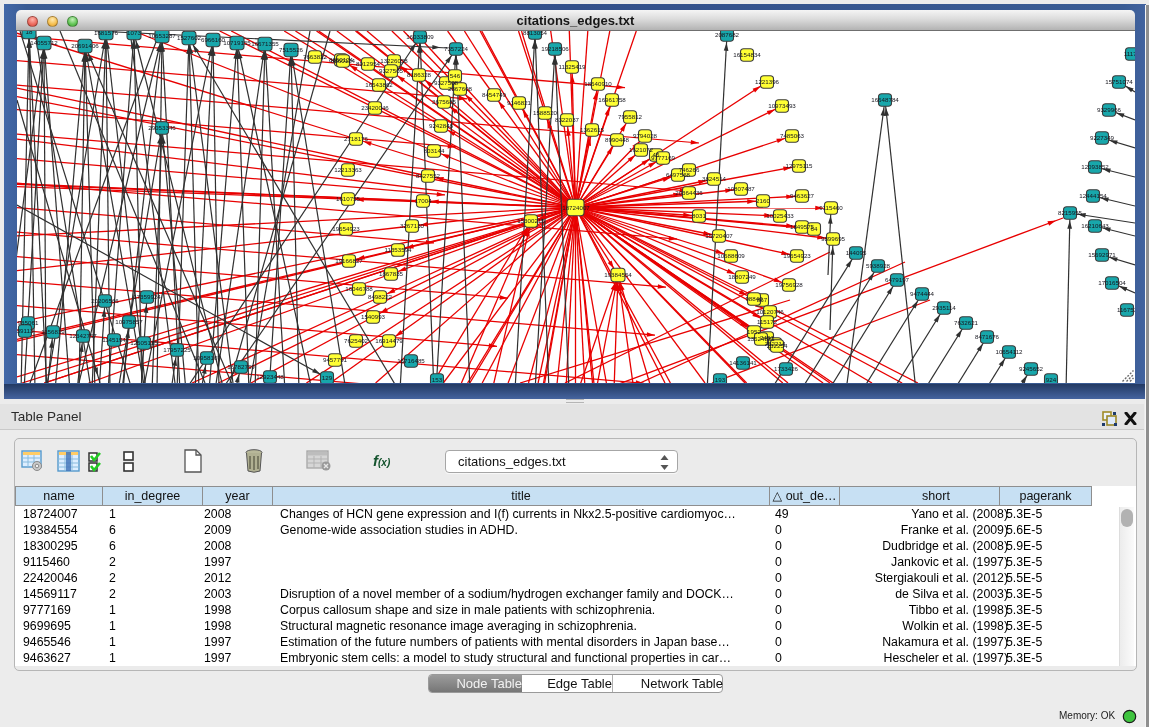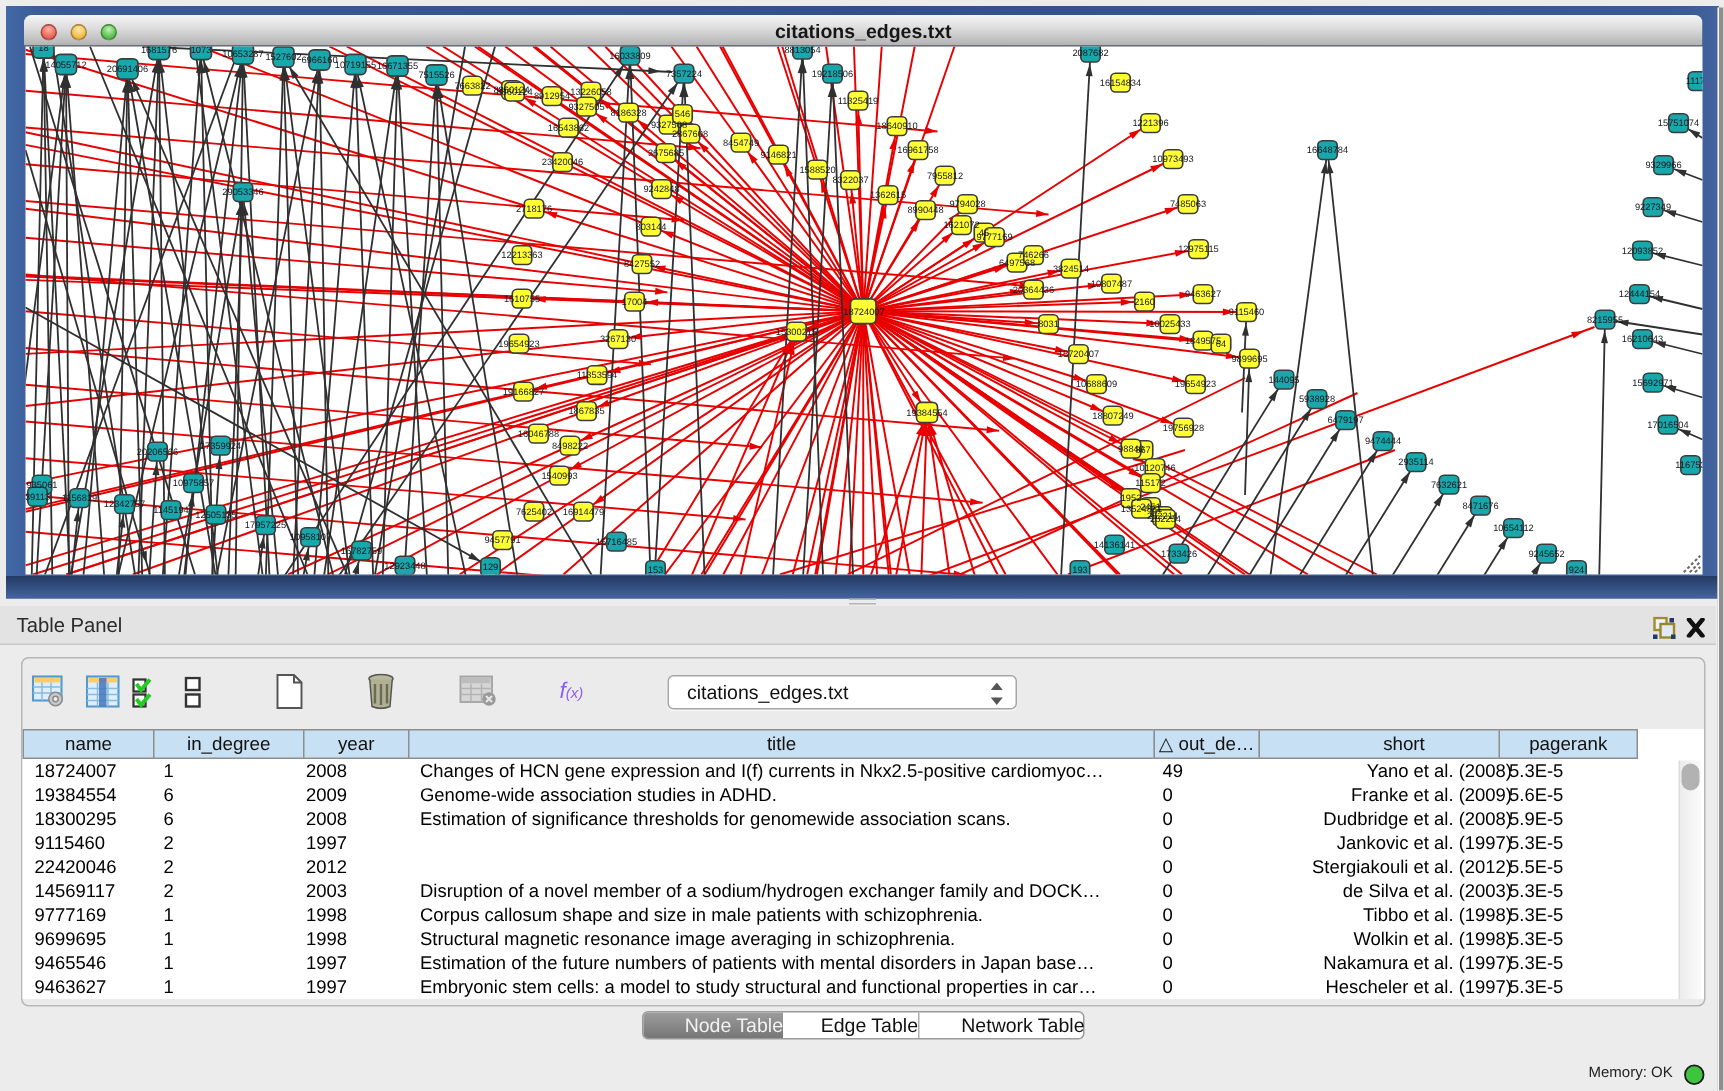--- a/index.html
+++ b/index.html
@@ -820,21 +820,21 @@
  <path d="M3.5 4 L5 22 Q11 24.5 17 22 L18.5 4" fill="#b0b092" stroke="#555"></path>
  <path d="M7 7 V20 M11 7 V21 M15 7 V20" stroke="#6b6b55" stroke-width="1.6"></path>
 </svg>
 <svg style="position:absolute;left:306px;top:450px" width="26" height="22">
  <rect x="1" y="1" width="21" height="17" fill="#d6d6d6" stroke="#a6a6a6" stroke-width="1.3"></rect>
  <rect x="2" y="2" width="19" height="3.5" fill="#bdbdbd"></rect>
  <path d="M1 9 H22 M1 13 H22 M8 6 V18 M15 6 V18" stroke="#b3b3b3"></path>
  <circle cx="20" cy="16" r="4.5" fill="#9a9a9a"></circle>
     <path d="M18 14 L22 18 M22 14 L18 18" stroke="#e6e6e6" stroke-width="1.4"></path>
 </svg>
-<div style="position:absolute;left:373px;top:452px;font-size:15px;font-style:italic;font-weight:normal;color:#8b5cf6">f<span style="font-size:10px">(x)</span></div>
+<div style="position:absolute;left:373px;top:452px;font-size:15px;font-style:italic;font-weight:bold;color:#14532d">f<span style="font-size:10px">(x)</span></div>
 <div class="combo">
     <span class="t">citations_edges.txt</span>
 <svg style="position:absolute;right:8px;top:4px" width="9" height="15">
       <path d="M4.5 0 L8.5 5 H0.5 Z" fill="#555"></path>
       <path d="M4.5 15 L8.5 10 H0.5 Z" fill="#555"></path>
     </svg>
   </div>
 <div class="table">
  <div class="th">
   <span style="left:0;width:88px">name</span>
@@ -861,21 +861,20 @@
         <span class="c2">2009</span>
         <span class="c3">Genome-wide association studies in ADHD.</span>
         <span class="c4">0</span>
         <span class="c5">Franke et al. (2009)</span>
         <span class="c6">5.6E-5</span>
       </div>
       <div class="tr">
         <span class="c0">18300295</span>
         <span class="c1">6</span>
         <span class="c2">2008</span>
-        <span class="c3">Estimation of significance thresholds for genomewide association scans.</span>
         <span class="c4">0</span>
         <span class="c5">Dudbridge et al. (2008)</span>
         <span class="c6">5.9E-5</span>
       </div>
       <div class="tr">
         <span class="c0">9115460</span>
         <span class="c1">2</span>
         <span class="c2">1997</span>
         <span class="c4">0</span>
         <span class="c5">Jankovic et al. (1997)</span>

